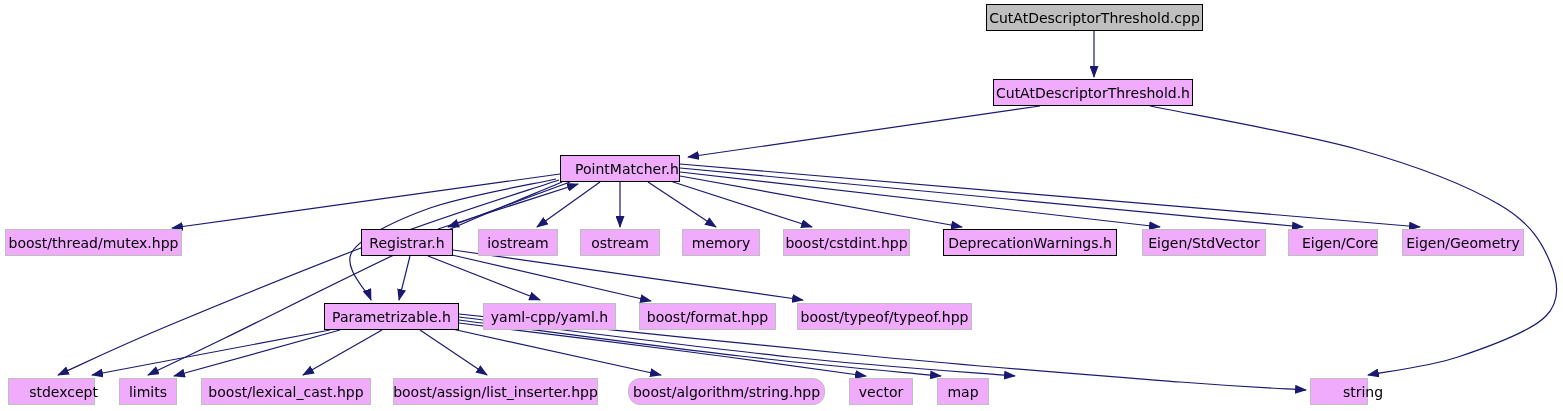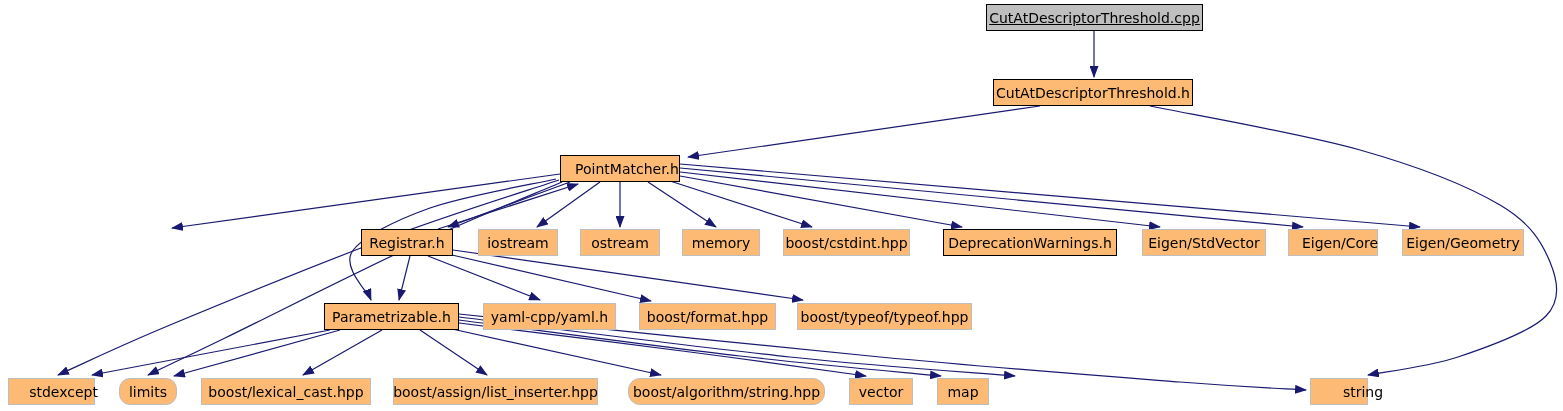--- a/index.html
+++ b/index.html
@@ -9,21 +9,21 @@
   .node{
     position:absolute;
     box-sizing:border-box;
     height:27px;
     display:flex;
     align-items:center;
     justify-content:center;
     font-size:14px;
     line-height:14px;
     color:#000000;
-    background:#fdba74;
+    background:#f0abfc;
     border:1px solid #bebebe;
     white-space:nowrap;
     z-index:2;
   }
   .node.doc{border:1.5px solid #000000;}
   .node.main{border:1.5px solid #000000;background:#bfbfbf;}
   .edge{fill:none;stroke-width:1.2px;}
 </style>
 </head>
 <body>
@@ -59,38 +59,39 @@
       <path d="M330,330 L92,375" class="edge" stroke="#191970" marker-end="url(#arrowhead)"></path>
       <path d="M340,330 L174,376" class="edge" stroke="#191970" marker-end="url(#arrowhead)"></path>
       <path d="M382,330 L303,375" class="edge" stroke="#191970" marker-end="url(#arrowhead)"></path>
       <path d="M420,330 L487,375" class="edge" stroke="#191970" marker-end="url(#arrowhead)"></path>
       <path d="M452,329 L661,375" class="edge" stroke="#191970" marker-end="url(#arrowhead)"></path>
       <path d="M459,323 C497.5,327.8333333333333 622.1666666666666,343.1666666666667 690,352 C757.8333333333334,360.8333333333333 836.6666666666666,372 866,376" class="edge" stroke="#191970" marker-end="url(#arrowhead)"></path>
       <path d="M459,320 C505.8333333333333,326 659.6666666666666,346.6666666666667 740,356 C820.3333333333334,365.3333333333333 907.5,372.6666666666667 941,376" class="edge" stroke="#191970" marker-end="url(#arrowhead)"></path>
       <path d="M459,317 C514.1666666666666,323.6666666666667 697.3333333333334,347.1666666666667 790,357 C882.6666666666666,366.8333333333333 977.5,372.8333333333333 1015,376" class="edge" stroke="#191970" marker-end="url(#arrowhead)"></path>
       <path d="M459,314 C529.1666666666666,321.1666666666667 759.8333333333334,345.6666666666667 880,357 C1000.1666666666666,368.3333333333333 1109,376.5 1180,382 C1251,387.5 1285,388.6666666666667 1306,390" class="edge" stroke="#191970" marker-end="url(#arrowhead)"></path>
     </svg>
-    <div class="node main" style="left: 986px; top: 4px; width: 217px; text-decoration: underline;">CutAtDescriptorThreshold.cpp</div>
+    <div class="node main" style="left: 986px; top: 4px; width: 217px;">CutAtDescriptorThreshold.cpp</div>
     <div class="node doc" style="left: 993px; top: 79px; width: 200px;">CutAtDescriptorThreshold.h</div>
     <div class="node doc" style="left: 560px; top: 155px; width: 120px; padding-left: 14px;">PointMatcher.h</div>
+    <div class="node ext" style="left: 5px; top: 229px; width: 177px;">boost/thread/mutex.hpp</div>
     <div class="node doc" style="left: 361px; top: 229px; width: 92px;">Registrar.h</div>
     <div class="node ext" style="left: 478px; top: 229px; width: 80px;">iostream</div>
     <div class="node ext" style="left: 580px; top: 229px; width: 80px;">ostream</div>
     <div class="node ext" style="left: 682px; top: 229px; width: 78px;">memory</div>
     <div class="node ext" style="left: 783px; top: 229px; width: 127px;">boost/cstdint.hpp</div>
     <div class="node doc" style="left: 943px; top: 229px; width: 174px;">DeprecationWarnings.h</div>
     <div class="node ext" style="left: 1142px; top: 229px; width: 124px;">Eigen/StdVector</div>
     <div class="node ext" style="left: 1288px; top: 229px; width: 90px; padding-left: 14px;">Eigen/Core</div>
     <div class="node ext" style="left: 1402px; top: 229px; width: 122px;">Eigen/Geometry</div>
     <div class="node ext" style="left: 483px; top: 303px; width: 133px;">yaml-cpp/yaml.h</div>
     <div class="node doc" style="left: 324px; top: 303px; width: 135px;">Parametrizable.h</div>
     <div class="node ext" style="left: 797px; top: 303px; width: 175px;">boost/typeof/typeof.hpp</div>
     <div class="node ext" style="left: 639px; top: 303px; width: 137px;">boost/format.hpp</div>
     <div class="node ext" style="left: 8px; top: 378px; width: 87px; padding-left: 24px;">stdexcept</div>
-    <div class="node ext" style="left: 119px; top: 378px; width: 58px; border-radius: 11px;">limits</div>
+    <div class="node ext" style="left: 119px; top: 378px; width: 58px;">limits</div>
     <div class="node ext" style="left: 201px; top: 378px; width: 170px;">boost/lexical_cast.hpp</div>
     <div class="node ext" style="left: 393px; top: 378px; width: 205px;">boost/assign/list_inserter.hpp</div>
     <div class="node ext" style="left: 628px; top: 378px; width: 197px; border-radius: 12px;">boost/algorithm/string.hpp</div>
     <div class="node ext" style="left: 849px; top: 378px; width: 64px;">vector</div>
     <div class="node ext" style="left: 937px; top: 378px; width: 52px;">map</div>
     <div class="node ext" style="left: 1011px; top: 378px; width: 44px; margin-top: 44px;">set</div>
     <div class="node ext" style="left: 1310px; top: 378px; width: 58px; padding-left: 48px;">string</div>
   </div>
 
 </body></html>

